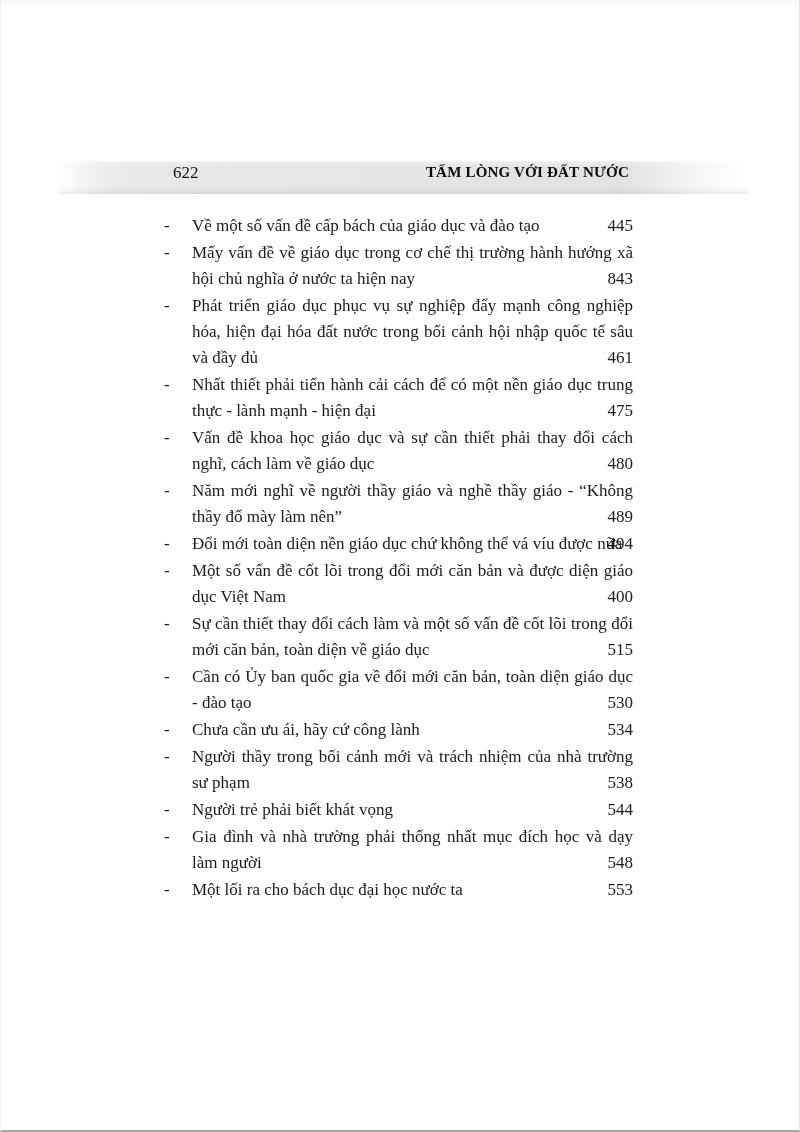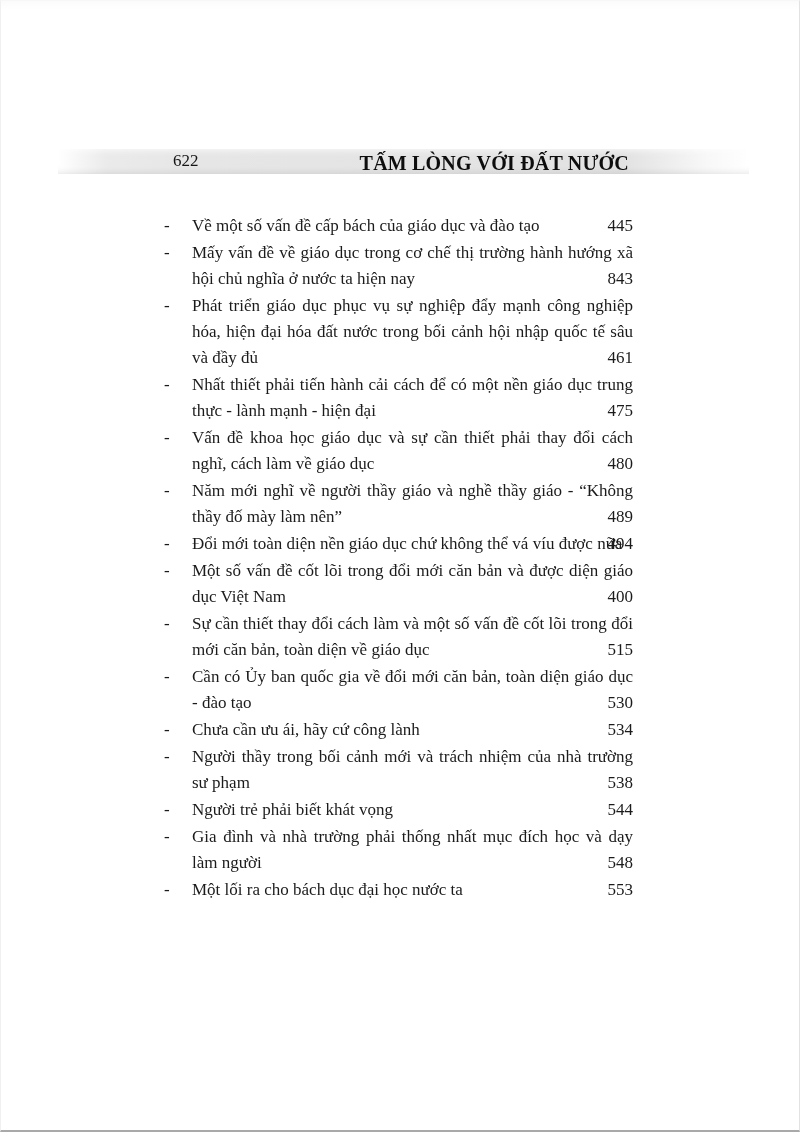--- a/index.html
+++ b/index.html
@@ -19,23 +19,23 @@
     border-right: 1px solid #e2e2e2;
     border-bottom: 2px solid #a9a9a9;
     overflow: hidden;
     background: linear-gradient(to bottom, #fbfbfb 0px, #ffffff 8px);
   }
 
   
   .header-band {
     position: absolute;
     left: 57px;
-    top: 148px;
+    top: 160px;
     width: 691px;
-    height: 25px;
+    height: 33px;
     background: linear-gradient(to right,
       rgba(232,232,232,0) 0%,
       rgba(231,231,231,0.85) 7%,
       #e6e6e6 20%,
       #e2e2e2 82%,
       rgba(242,242,242,0.55) 94%,
       rgba(255,255,255,0) 100%);
     box-shadow: inset 0 -7px 7px -6px rgba(0,0,0,0.10),
                 inset 0 7px 7px -6px rgba(255,255,255,0.85);
   }
@@ -43,21 +43,21 @@
     position: absolute;
     left: 115px;
     top: 2px;
     font-size: 17px;
     color: #161616;
   }
   .header-book-title {
     position: absolute;
     right: 120px;
     top: 2.5px;
-    font-size: 20px;
+    font-size: 15px;
     font-weight: bold;
     letter-spacing: 0.2px;
     color: #0d0d0d;
     white-space: nowrap;
   }
 
   
   .toc-list {
     position: absolute;
     left: 163px;

